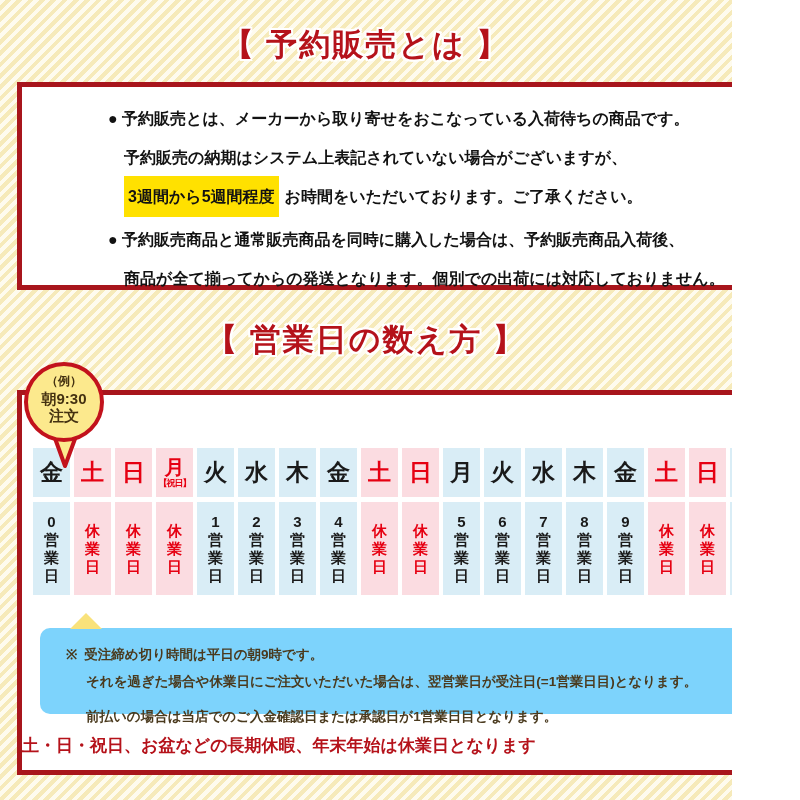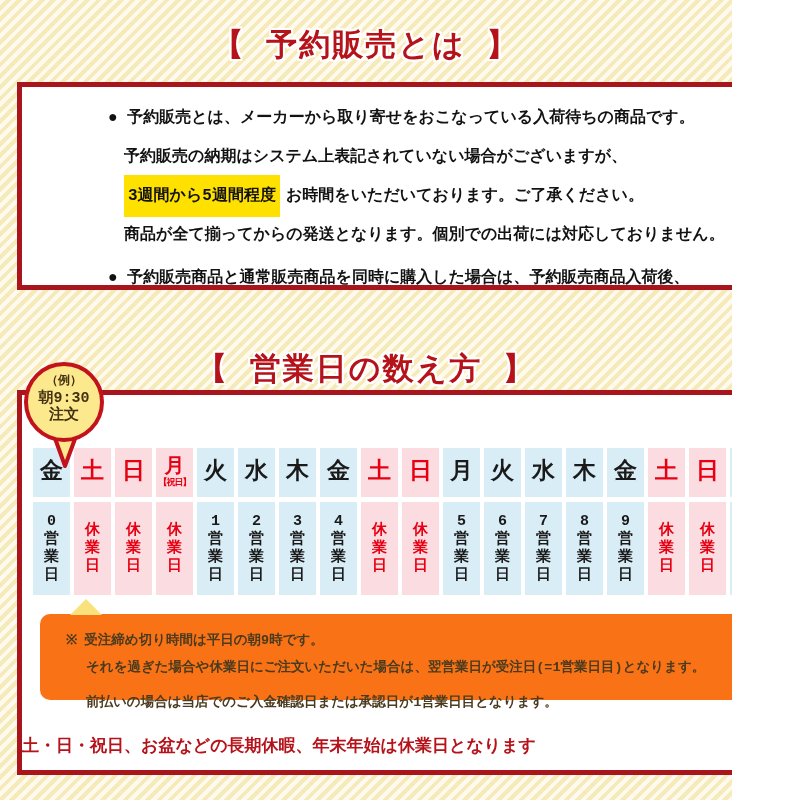--- a/index.html
+++ b/index.html
@@ -1,27 +1,27 @@
 <!DOCTYPE html>
 <html><head>
 <meta charset="utf-8">
 <style>
   html,body{margin:0;padding:0;}
   .page{
     position:relative;width:732px;height:800px;overflow:hidden;
-    font-family:Liberation Mono, monospace;
+    font-family:Liberation Sans, sans-serif;
     background:repeating-linear-gradient(135deg,#fefbee 0px,#fefbee 4px,#f6eaba 4px,#f6eaba 8px);
   }
   .title{
     position:absolute;left:0;width:100%;margin:0;text-align:center;
     font-size:31px;font-weight:bold;color:#b5121a;letter-spacing:2px;
     text-shadow:-2px -2px 0 #fff,2px -2px 0 #fff,-2px 2px 0 #fff,2px 2px 0 #fff,0 -2px 0 #fff,0 2px 0 #fff,-2px 0 0 #fff,2px 0 0 #fff;
   }
   .t1{top:24px;}
-  .t2{top:348px;}
+  .t2{top:319px;}
   .panel{
     position:absolute;left:17px;width:766px;background:#fff;
     border:5px solid #a8151c;box-sizing:border-box;
   }
   .p1{top:82px;height:208px;}
   .p2{top:390px;height:385px;}
   .bullets{padding:12px 18px 0 62px;font-size:16px;font-weight:bold;color:#121212;margin-left:24px;}
   .line{line-height:39px;white-space:nowrap;}
   .line.indent{padding-left:16px;}
   .line.gap{margin-top:4px;}
@@ -32,22 +32,22 @@
   .cal-head{height:49px;display:flex;flex-direction:column;align-items:center;justify-content:center;font-weight:bold;}
   .cal-head .day{font-size:23px;line-height:1;}
   .cal-head.has-note .day{font-size:20px;}
   .day-note{font-size:9px;line-height:1;margin-top:2px;letter-spacing:-1px;}
   .cal-val{height:93px;display:flex;flex-direction:column;align-items:center;justify-content:center;font-weight:bold;}
   .cal-val span{display:block;font-size:15px;line-height:1.2;}
   .weekday{background:#d9edf6;color:#1a1a1a;}
   .holiday{background:#fbdce1;color:#e60012;}
   
   .note{
-    position:absolute;left:18px;top:219px;width:720px;height:86px;
-    background:#f97316;border-radius:10px;box-sizing:border-box;
+    position:absolute;left:18px;top:233px;width:720px;height:86px;
+    background:#7dd3fc;border-radius:10px;box-sizing:border-box;
     padding:13px 20px 0 26px;font-size:13.5px;font-weight:bold;color:#4a3a1e;line-height:27px;
   }
   .note-tail{
     position:absolute;left:30px;top:-15px;width:0;height:0;
     border-left:16px solid transparent;border-right:16px solid transparent;
     border-bottom:16px solid #f9e27b;
   }
   .note .marker{margin-right:7px;}
   .note-l2,.note-l3{padding-left:20px;white-space:nowrap;}
   .note-l3{margin-top:8px;}
@@ -70,22 +70,22 @@
 
 <div class="page">
 
   <h1 class="title t1">【 予約販売とは 】</h1>
 
   <div class="panel p1">
     <div class="bullets">
       <div class="line">● 予約販売とは、メーカーから取り寄せをおこなっている入荷待ちの商品です。</div>
       <div class="line indent">予約販売の納期はシステム上表記されていない場合がございますが、</div>
       <div class="line indent"><span class="hl">3週間から5週間程度</span><span>お時間をいただいております。ご了承ください。</span></div>
+      <div class="line gap">● 予約販売商品と通常販売商品を同時に購入した場合は、予約販売商品入荷後、</div>
       <div class="line indent">商品が全て揃ってからの発送となります。個別での出荷には対応しておりません。</div>
-      <div class="line gap">● 予約販売商品と通常販売商品を同時に購入した場合は、予約販売商品入荷後、</div>
     </div>
   </div>
 
   <h1 class="title t2">【 営業日の数え方 】</h1>
 
   <div class="panel p2">
     <div class="cal-row">
         <div class="cal-col">
           <div class="cal-head weekday">
             <span class="day">金</span>

